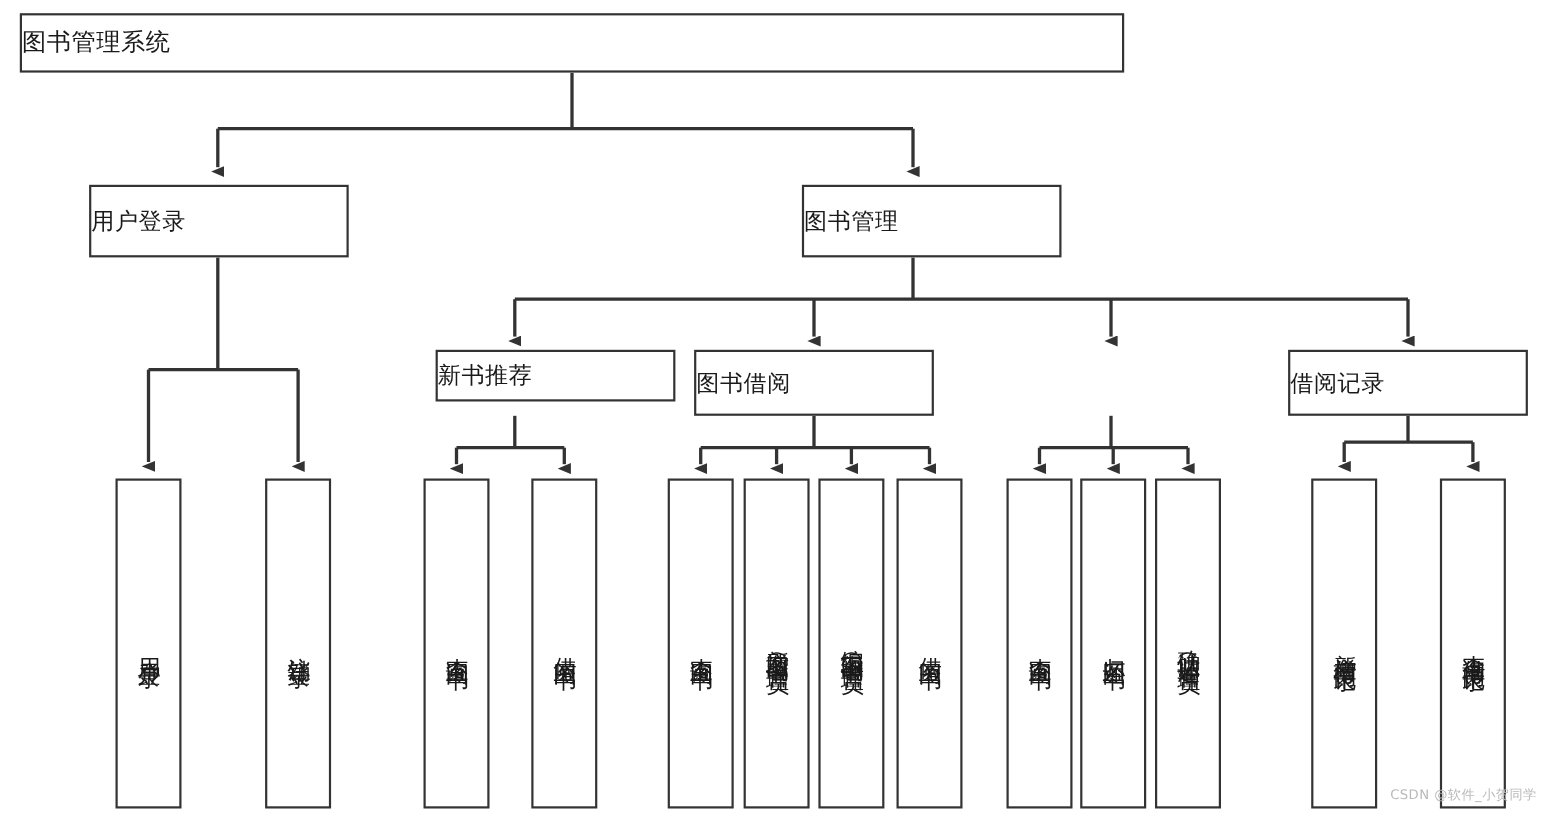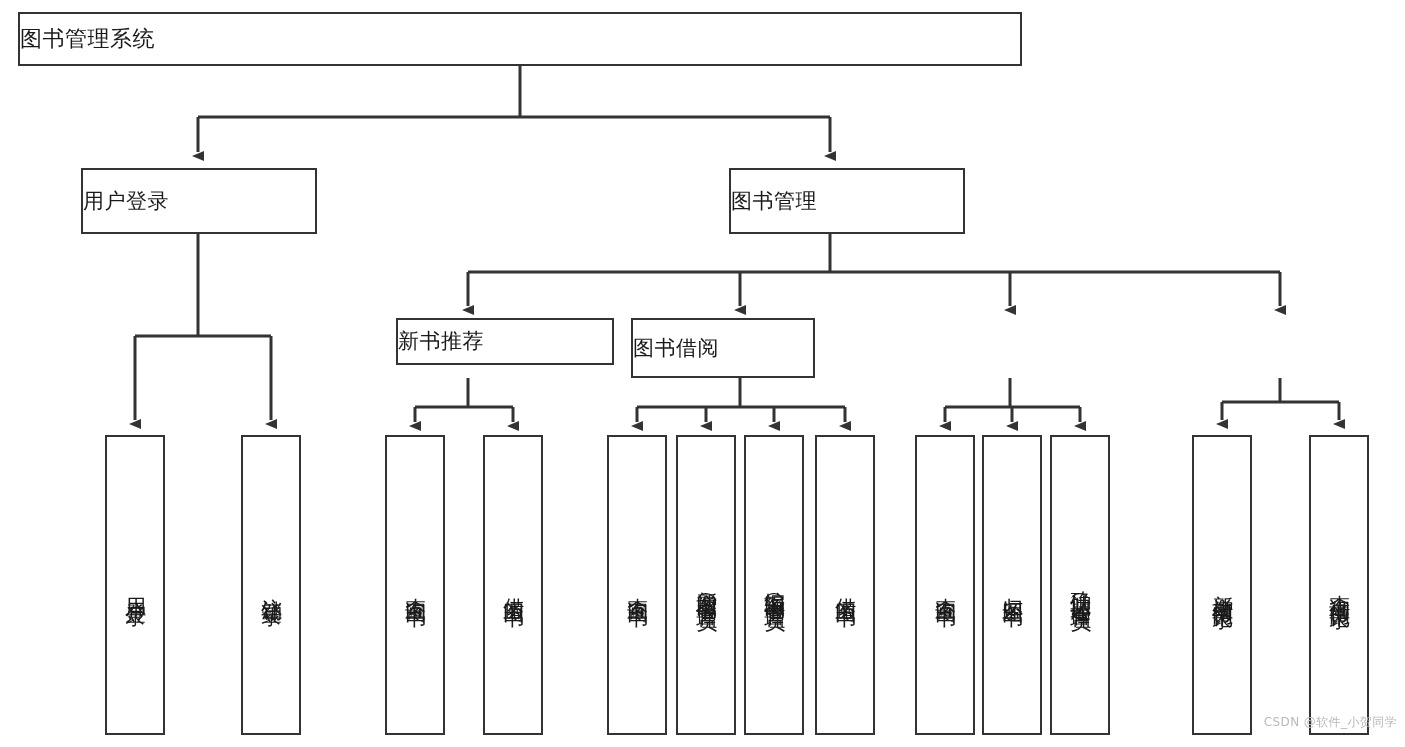--- a/index.html
+++ b/index.html
@@ -135,22 +135,25 @@
   <div class="node h-node" style="left:81px; top:168px; width:236px; height:66px;">
     <span class="node-label">用户登录</span>
   </div>
   <div class="node h-node" style="left:712px; top:168px; width:236px; height:66px;margin-left:17px;">
     <span class="node-label">图书管理</span>
   </div>
 
   <div class="node h-node" style="left:360px; top:318px; width:218px; height:47px;margin-left:36px;">
     <span class="node-label">新书推荐</span>
   </div>
-  <div class="node h-node" style="left:631px; top:318px; width:184px; height:60px;">
+  <div class="node h-node" style="left:631px; top:318px; width:218px; height:60px;">
     <span class="node-label">图书借阅</span>
+  </div>
+  <div class="node h-node" style="left:1171px; top:318px; width:218px; height:60px;">
+    <span class="node-label">借阅记录</span>
   </div>
 
   <div class="node v-node" style="left:105px; top:435px; width:60px; height:300px;">
     <span class="node-label">用户登录</span>
   </div>
   <div class="node v-node" style="left:241px; top:435px; width:60px; height:300px;">
     <span class="node-label">注销登录</span>
   </div>
 
   <div class="node v-node" style="left:385px; top:435px; width:60px; height:300px;">

